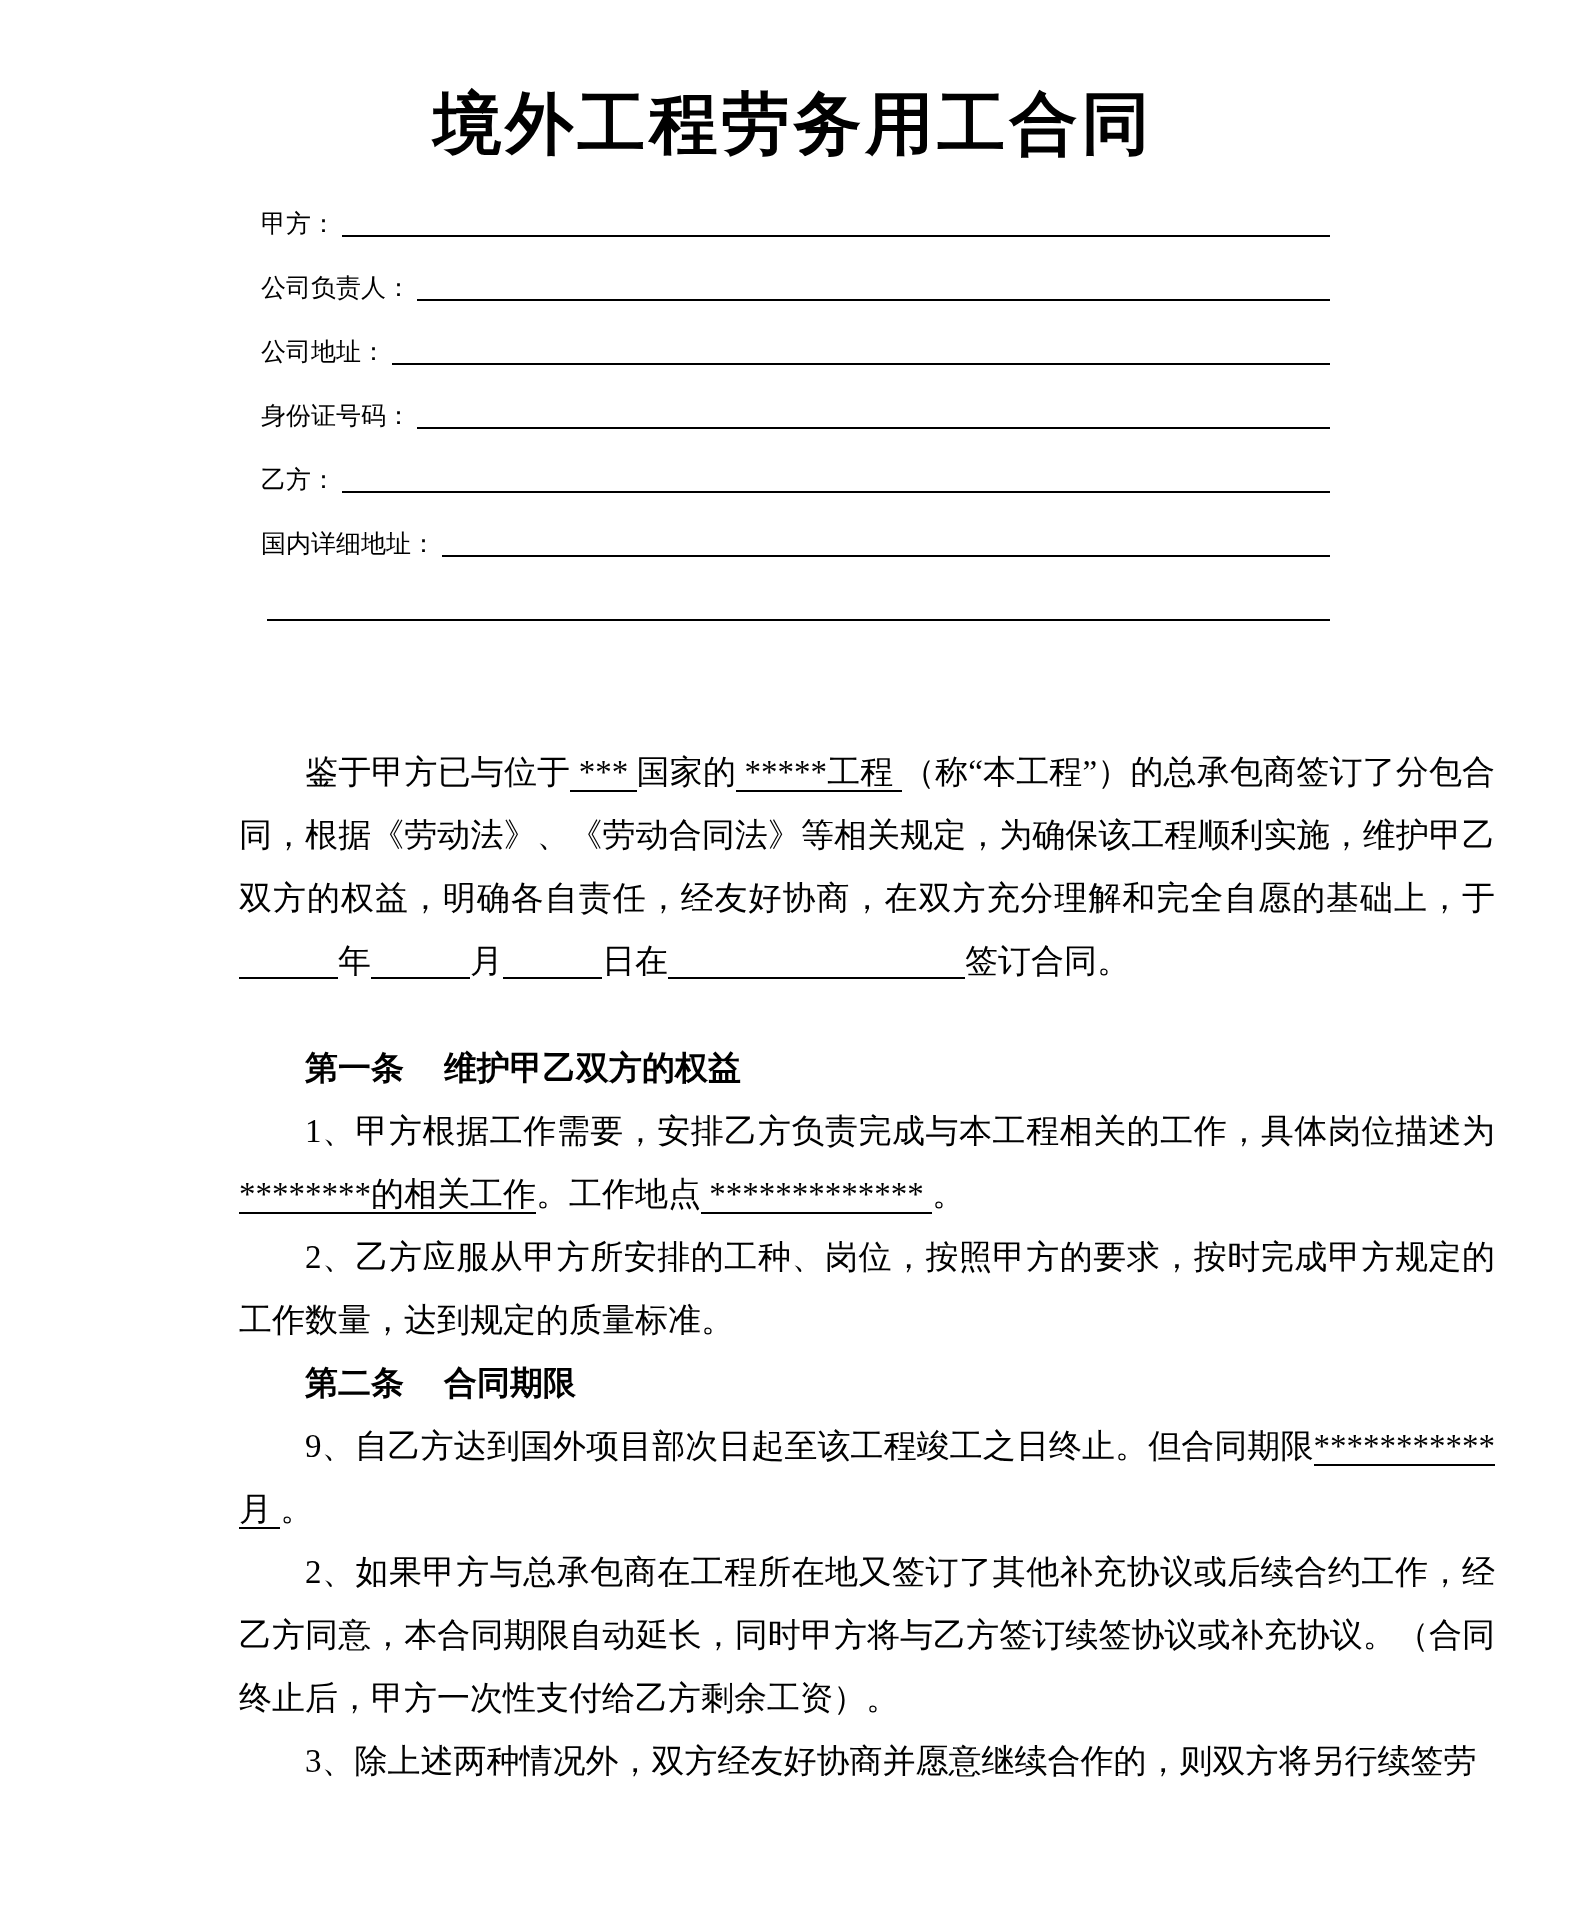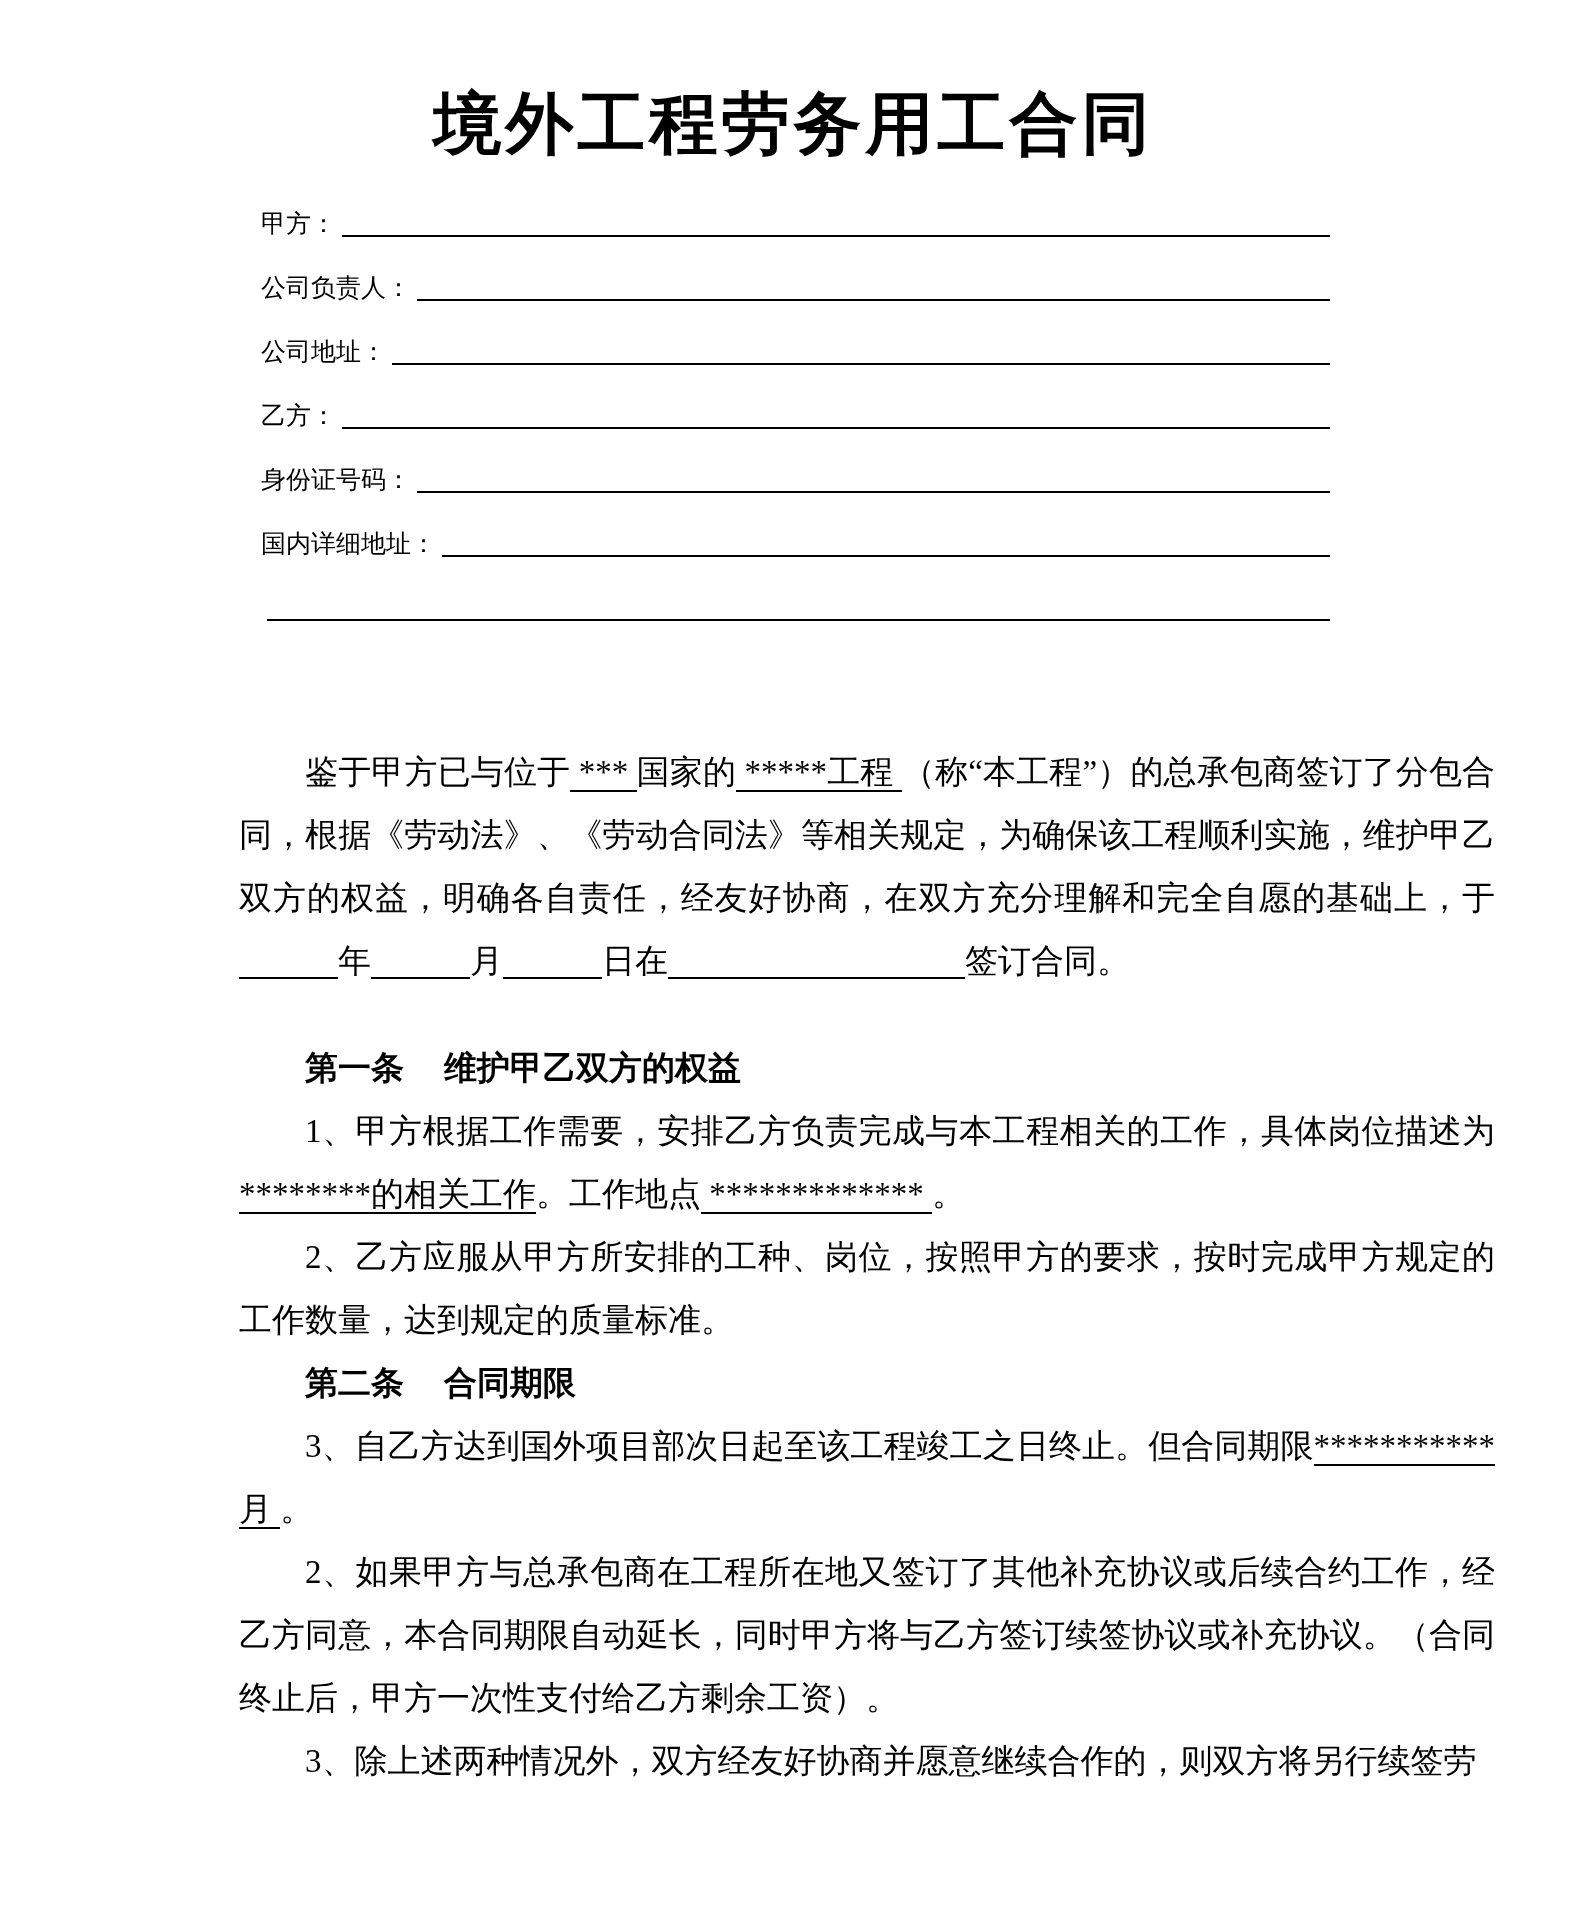--- a/index.html
+++ b/index.html
@@ -97,40 +97,40 @@
     </div>
     <div class="row">
       <span class="lbl">公司负责人：</span>
       <span class="fill"></span>
     </div>
     <div class="row">
       <span class="lbl">公司地址：</span>
       <span class="fill"></span>
     </div>
     <div class="row">
-      <span class="lbl">乙方：</span>
+      <span class="lbl">身份证号码：</span>
       <span class="fill"></span>
     </div>
     <div class="row">
-      <span class="lbl">身份证号码：</span>
+      <span class="lbl">乙方：</span>
       <span class="fill"></span>
     </div>
     <div class="row">
       <span class="lbl">国内详细地址：</span>
       <span class="fill"></span>
     </div>
     <div class="row">
       <span class="fill"></span>
     </div>
   </div>
 
   <div class="content" id="content">
       <div class="para intro"><span>鉴于甲方已与位于</span><span class="u-run">&nbsp;***&nbsp;</span><span>国家的</span><span class="u-run">&nbsp;*****工程&nbsp;</span><span>（称“本工程”）的总承包商签订了分包合同，根据《劳动法》、《劳动合同法》等相关规定，为确保该工程顺利实施，维护甲乙双方的权益，明确各自责任，经友好协商，在双方充分理解和完全自愿的基础上，于</span><span class="blank" style="width: 3em;"></span><span>年</span><span class="blank" style="width: 3em;"></span><span>月</span><span class="blank" style="width: 3em;"></span><span>日在</span><span class="blank" style="width: 9em;"></span><span>签订合同。</span></div>
       <div class="heading"><span>第一条</span><span class="h-title">维护甲乙双方的权益</span></div>
       <div class="para"><span>1、甲方根据工作需要，安排乙方负责完成与本工程相关的工作，具体岗位描述为</span><span class="u-run">********的相关工作</span><span>。工作地点</span><span class="u-run">&nbsp;*************&nbsp;</span><span>。</span></div>
       <div class="para"><span>2、乙方应服从甲方所安排的工种、岗位，按照甲方的要求，按时完成甲方规定的工作数量，达到规定的质量标准。</span></div>
       <div class="heading"><span>第二条</span><span class="h-title">合同期限</span></div>
-      <div class="para"><span>3、自乙方达到国外项目部次日起至该工程竣工之日终止。但合同期限</span><span class="u-run">***********月&nbsp;</span><span>。</span></div>
+      <div class="para"><span>9、自乙方达到国外项目部次日起至该工程竣工之日终止。但合同期限</span><span class="u-run">***********月&nbsp;</span><span>。</span></div>
       <div class="para"><span>2、如果甲方与总承包商在工程所在地又签订了其他补充协议或后续合约工作，经乙方同意，本合同期限自动延长，同时甲方将与乙方签订续签协议或补充协议。（合同终止后，甲方一次性支付给乙方剩余工资）。</span></div>
       <div class="para"><span>3、除上述两种情况外，双方经友好协商并愿意继续合作的，则双方将另行续签劳</span></div>
     </div>
 
 </div>
 
 </body></html>

